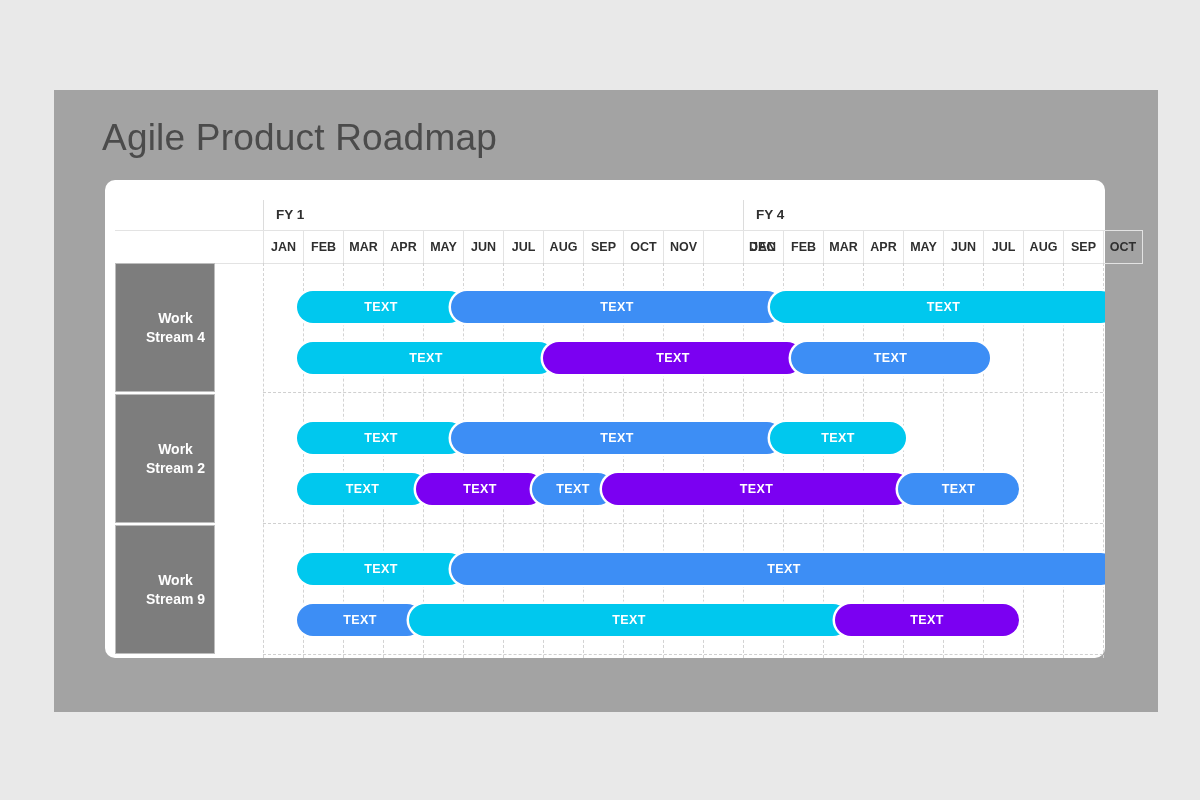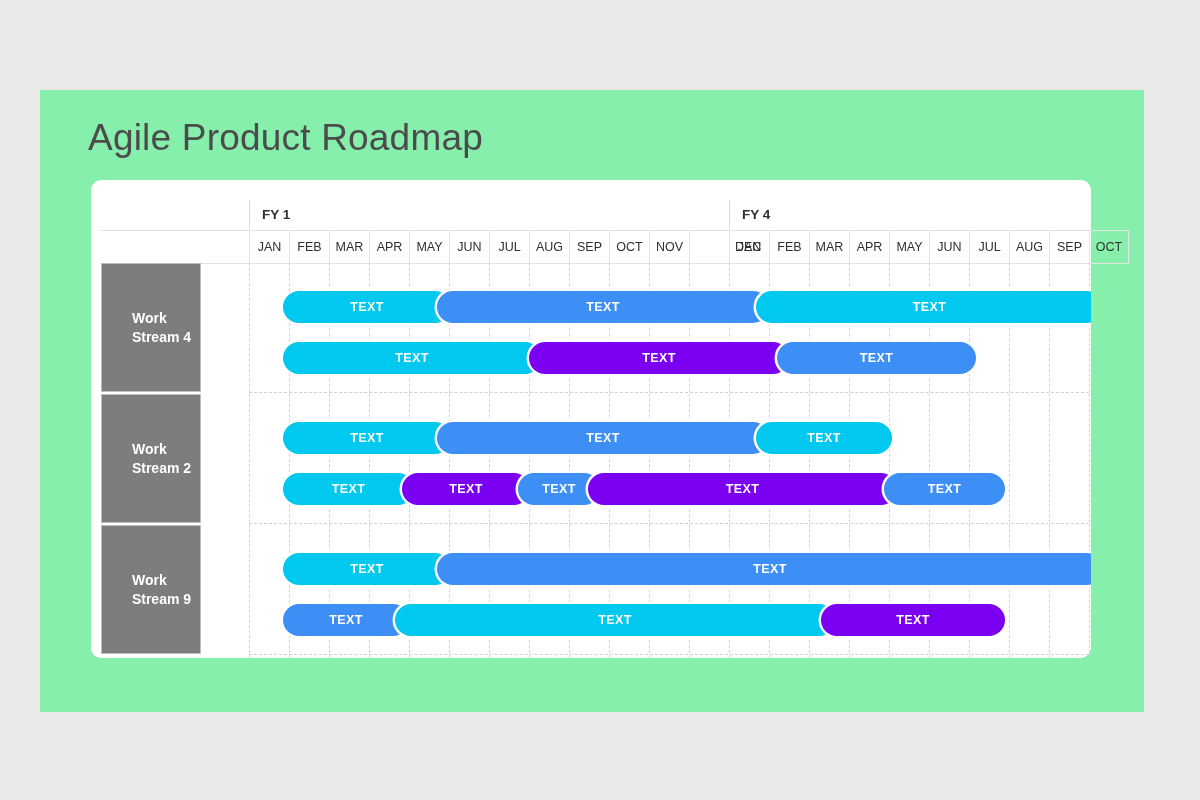--- a/index.html
+++ b/index.html
@@ -10,25 +10,25 @@
     width: 1200px;
     height: 800px;
     background: #e9e9e9;
     font-family: "Liberation Sans", sans-serif;
     overflow: hidden;
   }
 
   
   #slide {
     position: absolute;
-    left: 40px;
+    left: 54px;
     top: 90px;
     width: 1104px;
     height: 622px;
-    background: #86efac;
+    background: #a3a3a3;
   }
 
   #slide-title {
     position: absolute;
     left: 48px;
     top: 27px;
     font-size: 37px;
     font-weight: 400;
     color: #4b4b4b;
     letter-spacing: .2px;
@@ -83,21 +83,21 @@
     height: 32px;
   }
   .month-cell {
     position: absolute;
     top: 0;
     width: 40px;
     height: 32px;
     line-height: 32px;
     text-align: center;
     font-size: 12.5px;
-    font-weight: normal;
+    font-weight: bold;
     color: #2f2f2f;
     border-left: 1px solid #e3e3e3;
     box-sizing: border-box;
   }
   .month-cell.last-edge {
     border-right: 1px solid #e3e3e3;
   }
 
   
   #grid-body {
@@ -128,20 +128,21 @@
     position: absolute;
     left: 10px;
     width: 100px;
     background: #7d7d7d;
     border: 1px solid #bdbdbd;
     box-sizing: border-box;
     color: #ffffff;
     font-size: 14px;
     font-weight: bold;
     line-height: 19px;
+    text-align: center;
     display: flex;
     align-items: center;
     justify-content: center;
     padding-left: 21px;
   }
   .ws-label span { display: block; }
 
   
   .bar {
     position: absolute;

